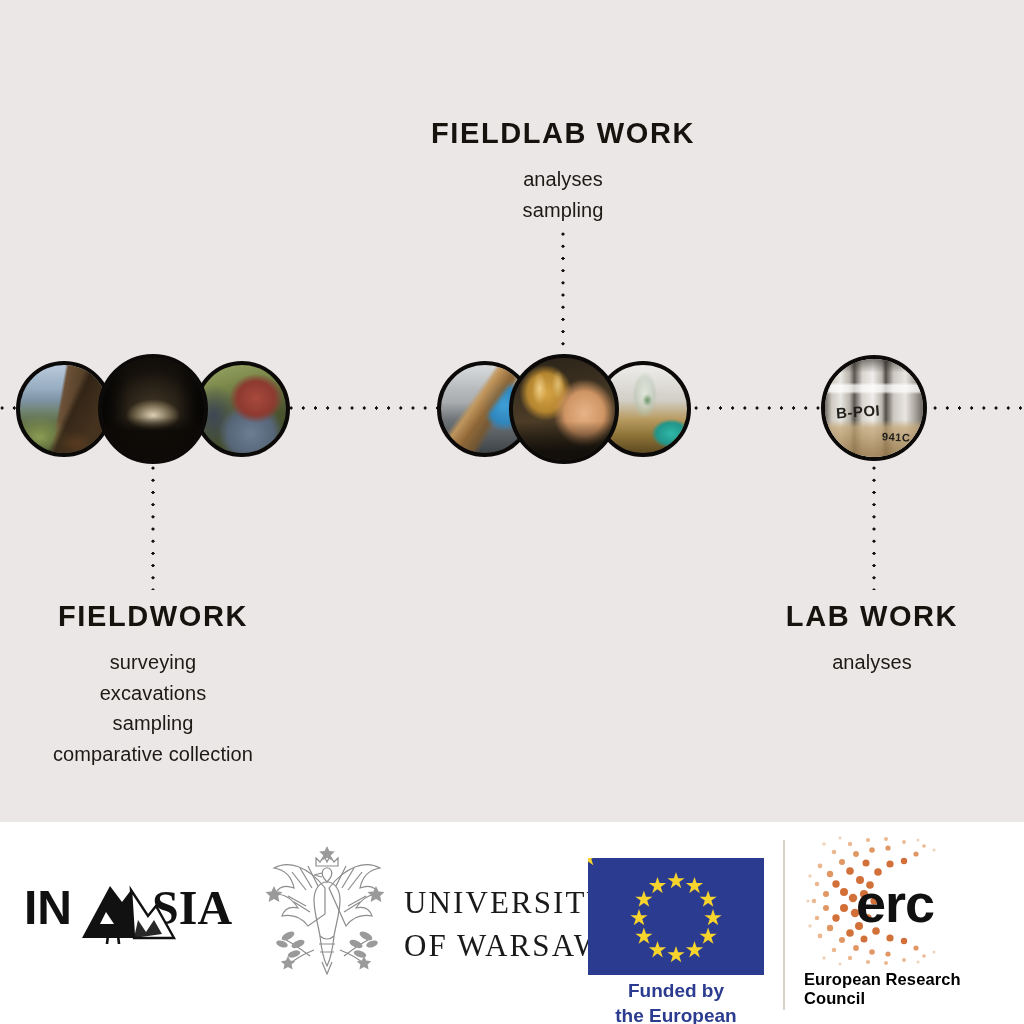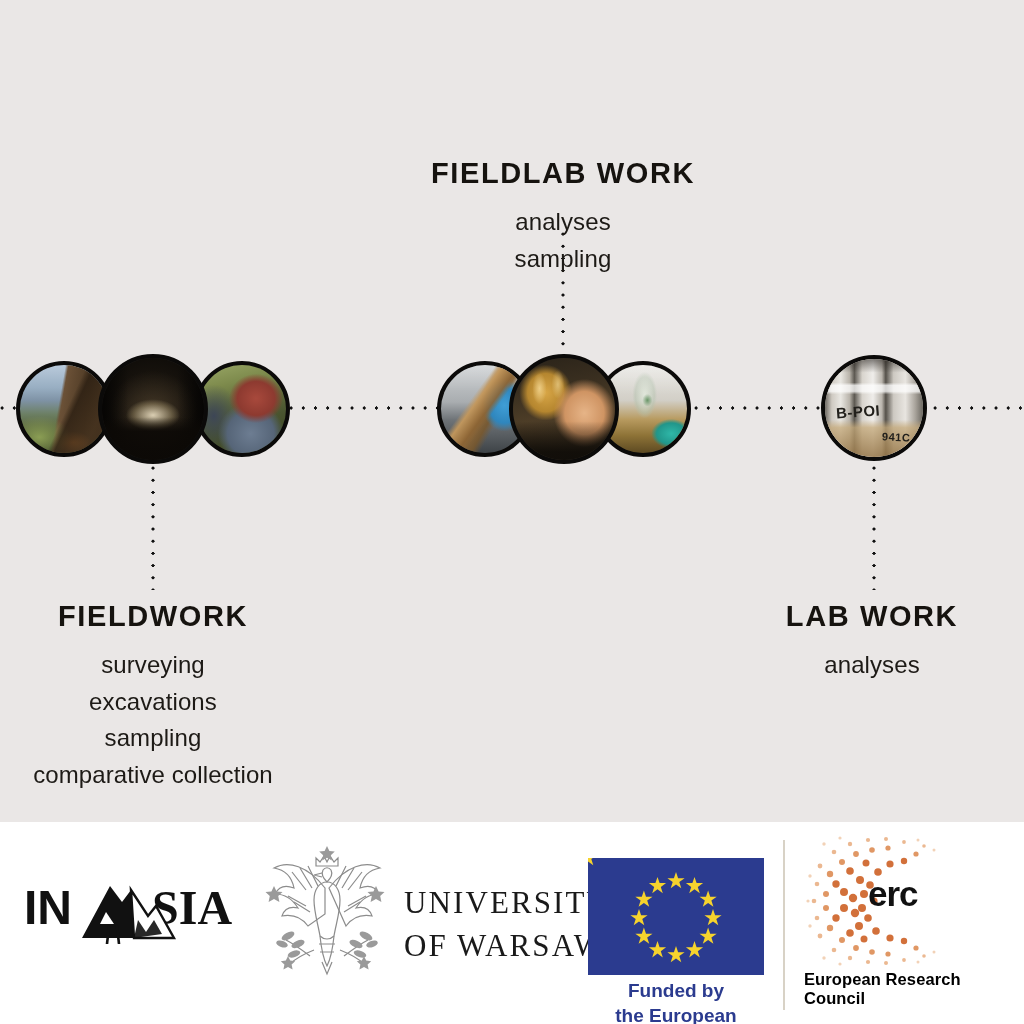--- a/index.html
+++ b/index.html
@@ -175,21 +175,21 @@
   
   .tblock { position: absolute; text-align: center; color: #16130f; }
   .tblock .head {
     font-weight: 700;
     font-size: 29px;
     letter-spacing: 1.6px;
     line-height: 1.05;
     white-space: nowrap;
   }
   .tblock .sub {
-    font-size: 24px;
+    font-size: 20px;
     line-height: 1.52;
     letter-spacing: .1px;
     white-space: nowrap;
     color: #1d1a16;
   }
 
   
   .footer {
     position: absolute;
     left: 0;
@@ -256,24 +256,24 @@
     width: 2px;
     height: 170px;
     background: #d8d2c6;
   }
 
   
   .erc { left: 800px; top: 14px; width: 200px; height: 180px; }
   .erc .burst { position: absolute; left: 6px; top: 0; width: 166px; height: 130px; }
   .erc .ercword {
     position: absolute;
-    left: 68px; top: 40px;
+    left: 56px; top: 40px;
     font-family: "Liberation Sans", sans-serif;
     font-weight: 700;
-    font-size: 35px;
+    font-size: 54px;
     letter-spacing: -1px;
     color: #111111;
     line-height: 1;
   }
   .erc .l1 {
     position: absolute; left: 4px; top: 134px;
     font-family: "Liberation Sans", sans-serif;
     font-weight: 700; font-size: 16.5px; letter-spacing: .1px;
     color: #000000;
   }
@@ -325,21 +325,21 @@
     </div>
 
     <div class="cluster" style="left:821px; top:355px; width:108px; height:108px;">
       <div class="pcircle" style="left:0px; top:0px; width:106px; height:106px;">
         <div class="ph ph-jars"></div>
         <div class="jar-label" style="left:11px; top:44px; font-size:15px;">B-POI</div>
         <div class="jar-label" style="left:57px; top:72px; font-size:11px; transform:rotate(3deg);">941C</div>
       </div>
     </div>
 
-    <div class="tblock" style="left:363px; top:118px; width:400px;margin-top:40px;">
+    <div class="tblock" style="left:363px; top:118px; width:400px;">
       <div class="head">FIELDLAB WORK</div>
       <div class="sub" style="margin-top:16px;">analyses</div>
       <div class="sub">sampling</div>
     </div>
 
     <div class="tblock" style="left:-47px; top:601px; width:400px;">
       <div class="head">FIELDWORK</div>
       <div class="sub" style="margin-top:16px;">surveying</div>
       <div class="sub">excavations</div>
       <div class="sub">sampling</div>

